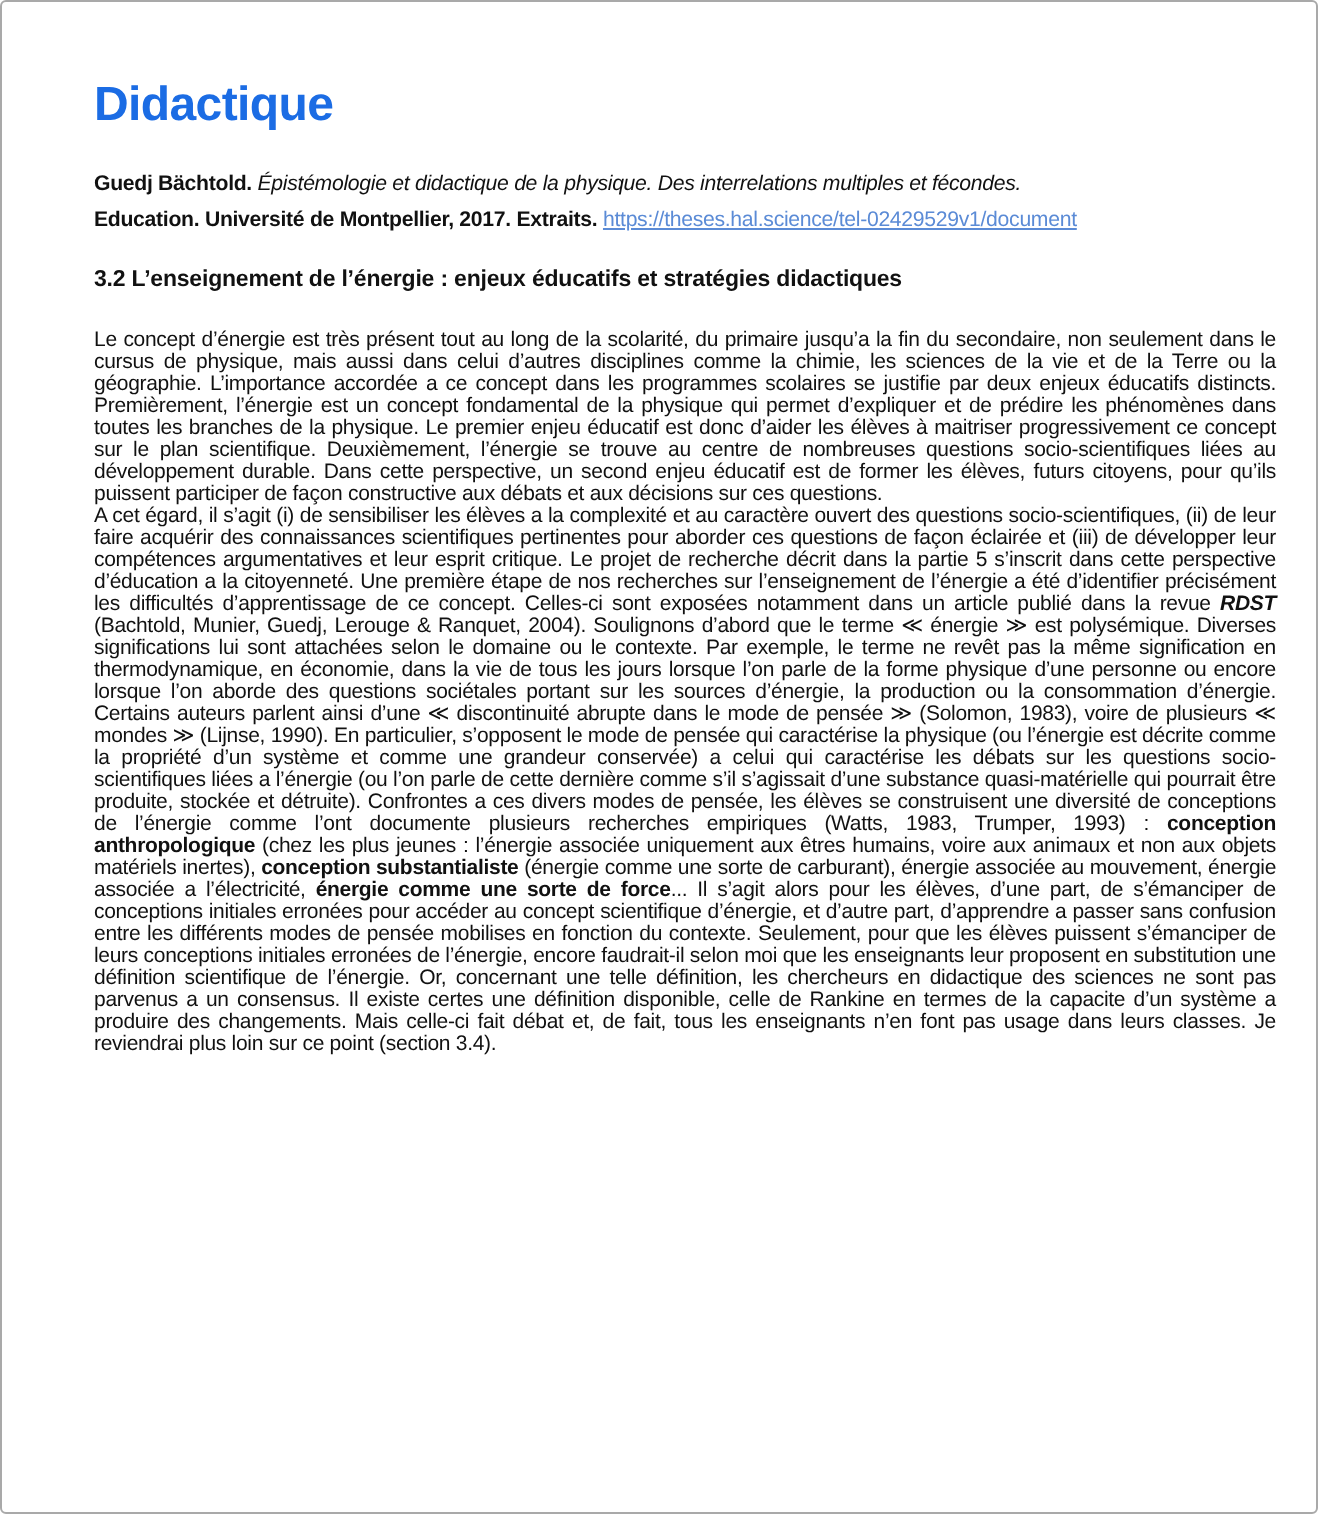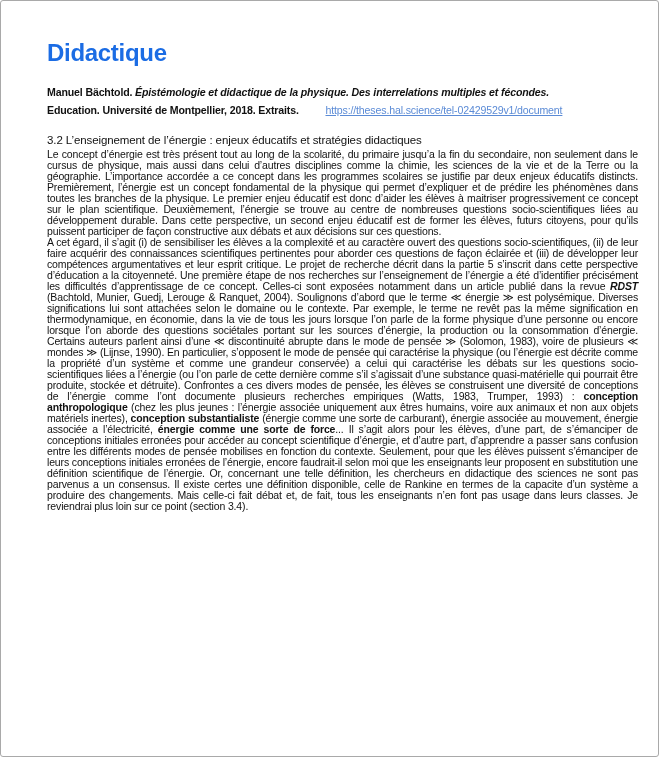--- a/index.html
+++ b/index.html
@@ -29,47 +29,47 @@
     letter-spacing:-0.15px;
     margin:0 0 14px 0;
   }
   .doc-link{
     font-weight:normal;
     text-decoration:underline;
     cursor:pointer;
   }
   .section-heading{
     font-size:11.5px;
-    font-weight:normal;
+    font-weight:bold;
     letter-spacing:-0.1px;
-    margin:0 0 2px 0;
+    margin:0 0 18px 0;
     line-height:14px;
   }
   .body-par{
     font-size:10.5px;
     line-height:11px;
     letter-spacing:-0.15px;
     text-align:justify;
     margin:0;
   }
   .seg-normal{font-weight:normal;font-style:normal;}
   .seg-bold{font-weight:bold;}
   .seg-italic{font-style:italic;font-weight:bold;}
-  .seg-bold-italic{font-weight:bold;font-style:italic;}
+  .seg-bold-italic{font-weight:normal;font-style:italic;}
 </style>
 </head>
 <body>
 
 <div class="page" style="border-color: rgb(169, 169, 169);">
 
   <h1 class="title" style="color: rgb(27, 108, 228);">Didactique</h1>
 
   <p class="citation">
-    <span><span class="seg-bold">Manuel Bächtold. </span><span class="seg-bold-italic">Épistémologie et didactique de la physique. Des interrelations multiples et fécondes.</span></span><br>
-    <span><span class="seg-bold">Education. Université de Montpellier, 2018. Extraits. </span></span><a href="#" class="doc-link" style="color: rgb(91, 139, 214); margin-left: 24px;">https://theses.hal.science/tel-02429529v1/document</a>
+    <span><span class="seg-bold">Guedj Bächtold. </span><span class="seg-bold-italic">Épistémologie et didactique de la physique. Des interrelations multiples et fécondes.</span></span><br>
+    <span><span class="seg-bold">Education. Université de Montpellier, 2017. Extraits. </span></span><a href="#" class="doc-link" style="color: rgb(91, 139, 214);">https://theses.hal.science/tel-02429529v1/document</a>
   </p>
 
   <h2 class="section-heading">3.2 L’enseignement de l’énergie : enjeux éducatifs et stratégies didactiques</h2>
 
   <p class="body-par"><span class="seg-normal">Le concept d’énergie est très présent tout au long de la scolarité, du primaire jusqu’a la fin du secondaire, non seulement dans le cursus de physique, mais aussi dans celui d’autres disciplines comme la chimie, les sciences de la vie et de la Terre ou la géographie. L’importance accordée a ce concept dans les programmes scolaires se justifie par deux enjeux éducatifs distincts. Premièrement, l’énergie est un concept fondamental de la physique qui permet d’expliquer et de prédire les phénomènes dans toutes les branches de la physique. Le premier enjeu éducatif est donc d’aider les élèves à maitriser progressivement ce concept sur le plan scientifique. Deuxièmement, l’énergie se trouve au centre de nombreuses questions socio-scientifiques liées au développement durable. Dans cette perspective, un second enjeu éducatif est de former les élèves, futurs citoyens, pour qu’ils puissent participer de façon constructive aux débats et aux décisions sur ces questions.</span></p>
 
   <p class="body-par"><span class="seg-normal">A cet égard, il s’agit (i) de sensibiliser les élèves a la complexité et au caractère ouvert des questions socio-scientifiques, (ii) de leur faire acquérir des connaissances scientifiques pertinentes pour aborder ces questions de façon éclairée et (iii) de développer leur compétences argumentatives et leur esprit critique. Le projet de recherche décrit dans la partie 5 s’inscrit dans cette perspective d’éducation a la citoyenneté. Une première étape de nos recherches sur l’enseignement de l’énergie a été d’identifier précisément les difficultés d’apprentissage de ce concept. Celles-ci sont exposées notamment dans un article publié dans la revue </span><span class="seg-italic">RDST</span><span class="seg-normal"> (Bachtold, Munier, Guedj, Lerouge &amp; Ranquet, 2004). Soulignons d’abord que le terme ≪ énergie ≫ est polysémique. Diverses significations lui sont attachées selon le domaine ou le contexte. Par exemple, le terme ne revêt pas la même signification en thermodynamique, en économie, dans la vie de tous les jours lorsque l’on parle de la forme physique d’une personne ou encore lorsque l’on aborde des questions sociétales portant sur les sources d’énergie, la production ou la consommation d’énergie. Certains auteurs parlent ainsi d’une ≪ discontinuité abrupte dans le mode de pensée ≫ (Solomon, 1983), voire de plusieurs ≪ mondes ≫ (Lijnse, 1990). En particulier, s’opposent le mode de pensée qui caractérise la physique (ou l’énergie est décrite comme la propriété d’un système et comme une grandeur conservée) a celui qui caractérise les débats sur les questions socio-scientifiques liées a l’énergie (ou l’on parle de cette dernière comme s’il s’agissait d’une substance quasi-matérielle qui pourrait être produite, stockée et détruite). Confrontes a ces divers modes de pensée, les élèves se construisent une diversité de conceptions de l’énergie comme l’ont documente plusieurs recherches empiriques (Watts, 1983, Trumper, 1993) : </span><span class="seg-bold">conception anthropologique</span><span class="seg-normal"> (chez les plus jeunes : l’énergie associée uniquement aux êtres humains, voire aux animaux et non aux objets matériels inertes), </span><span class="seg-bold">conception substantialiste</span><span class="seg-normal"> (énergie comme une sorte de carburant), énergie associée au mouvement, énergie associée a l’électricité, </span><span class="seg-bold">énergie comme une sorte de force</span><span class="seg-normal">... Il s’agit alors pour les élèves, d’une part, de s’émanciper de conceptions initiales erronées pour accéder au concept scientifique d’énergie, et d’autre part, d’apprendre a passer sans confusion entre les différents modes de pensée mobilises en fonction du contexte. Seulement, pour que les élèves puissent s’émanciper de leurs conceptions initiales erronées de l’énergie, encore faudrait-il selon moi que les enseignants leur proposent en substitution une définition scientifique de l’énergie. Or, concernant une telle définition, les chercheurs en didactique des sciences ne sont pas parvenus a un consensus. Il existe certes une définition disponible, celle de Rankine en termes de la capacite d’un système a produire des changements. Mais celle-ci fait débat et, de fait, tous les enseignants n’en font pas usage dans leurs classes. Je reviendrai plus loin sur ce point (section 3.4).</span></p>
 
 </div>
 

